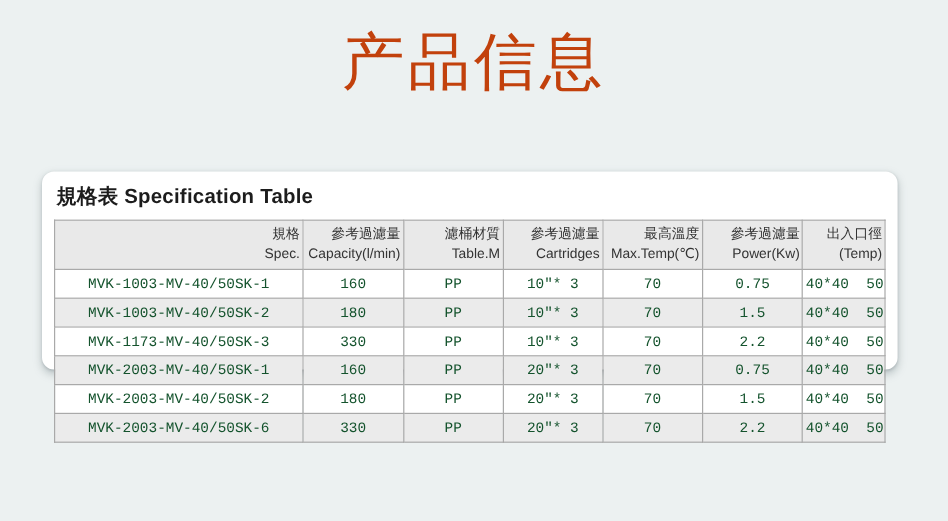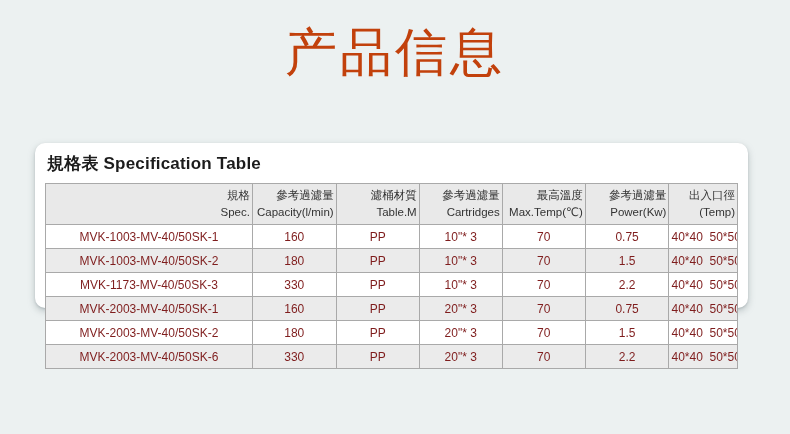--- a/index.html
+++ b/index.html
@@ -60,23 +60,24 @@
     height: 40px;
     font-weight: normal;
     font-size: 11.5px;
     line-height: 1.5;
     color: #333333;
     text-align: right;
   }
   .spec-table tbody td {
     height: 23px;
     font-size: 12px;
-    color: #7f1d1d;
+    color: #14532d;
     white-space: pre;
     background: #ffffff;
+    font-family: Liberation Mono, monospace;
   }
   .spec-table tbody tr:nth-child(even) td {
     background: #ebebeb;
   }
   col.c0 { width: 29.9%; }
   col.c1 { width: 12.1%; }
   col.c2 { width: 12.0%; }
   col.c3 { width: 12.0%; }
   col.c4 { width: 12.0%; }
   col.c5 { width: 12.1%; }

